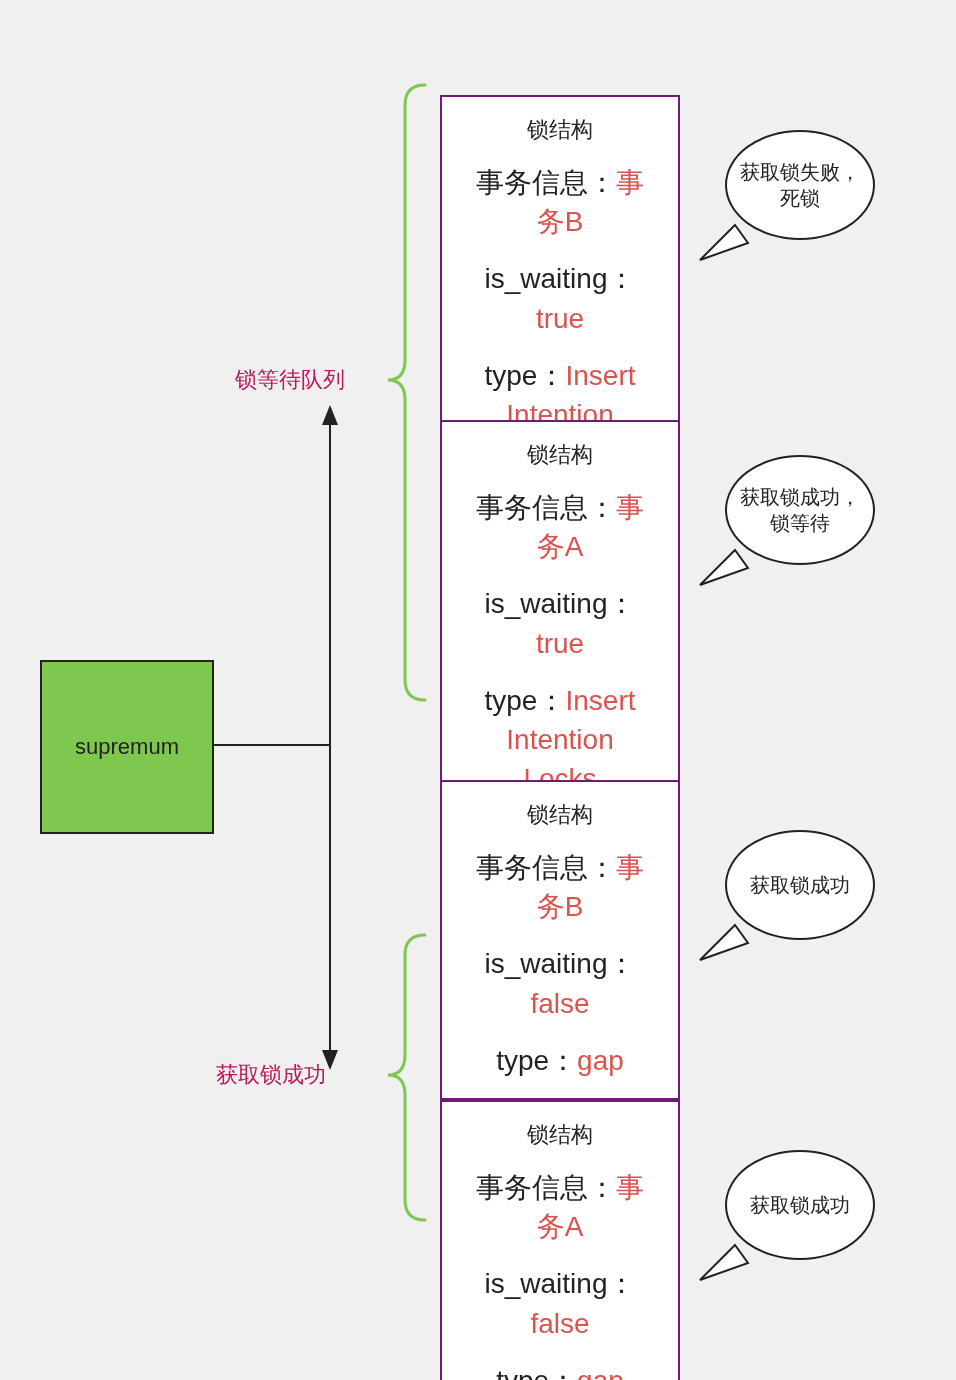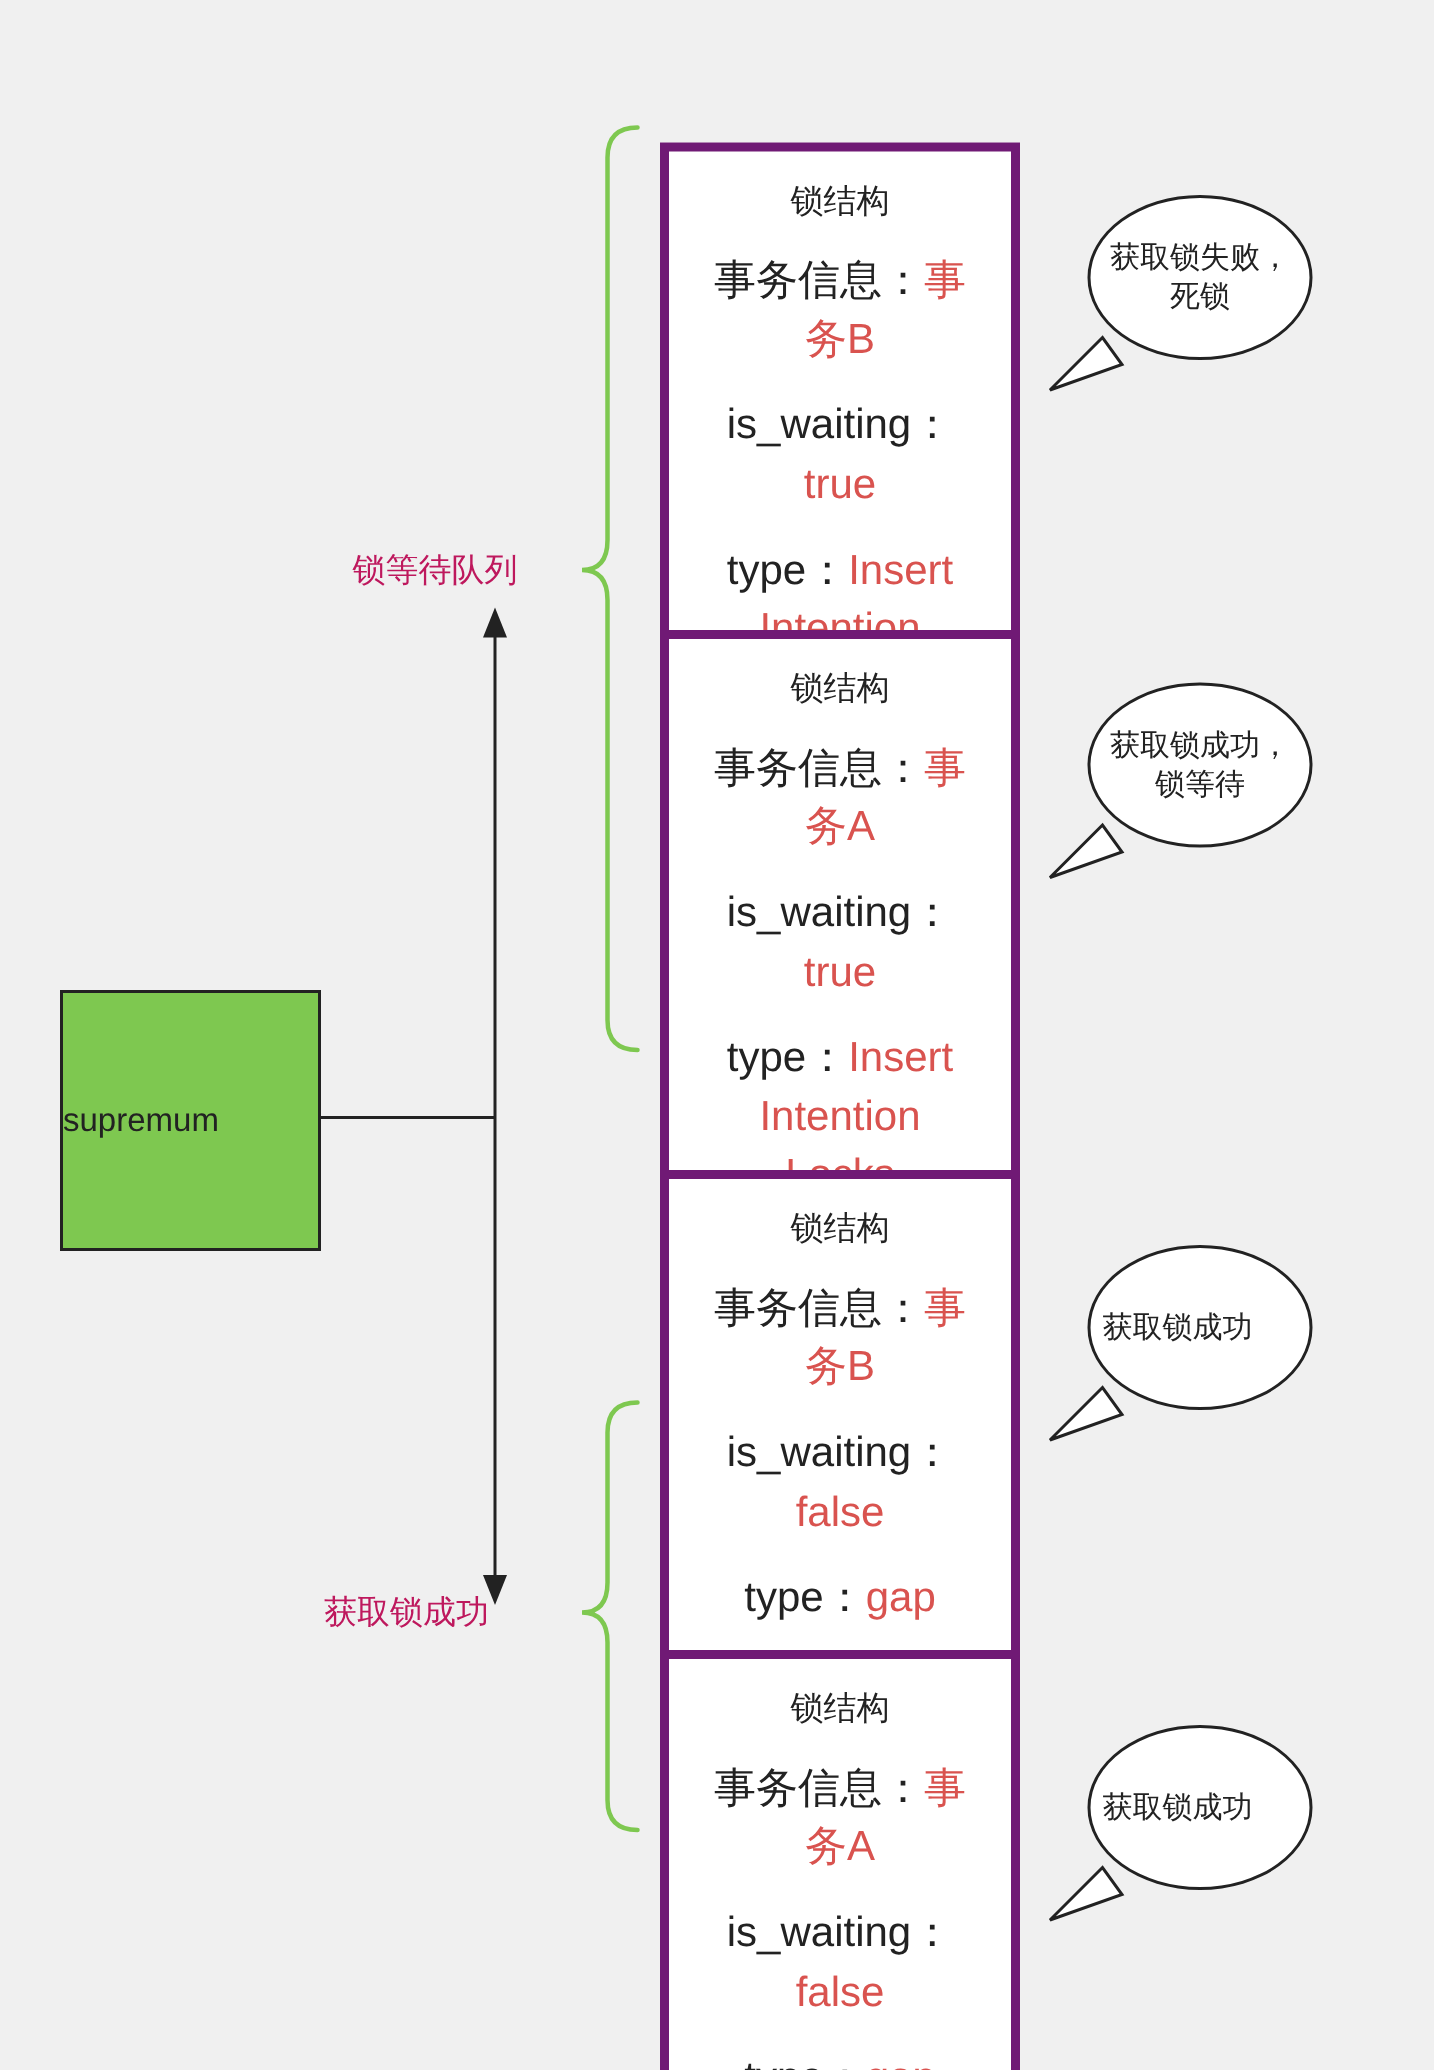--- a/index.html
+++ b/index.html
@@ -19,28 +19,29 @@
 .supremum-box {
   position: absolute;
   left: 40px;
   top: 660px;
   width: 170px;
   height: 170px;
   background: #7ec850;
   border: 2px solid #222;
   display: flex;
   align-items: center;
+  justify-content: center;
   font-size: 22px;
   color: #222;
 }
 .lock-box {
   position: absolute;
   width: 240px;
   background: #fff;
-  border: 6px solid #701a75;
+  border: 2px solid #701a75;
   padding: 18px 25px;
   box-sizing: border-box;
 }
 .lock-box .title {
   text-align: center;
   font-size: 22px;
   color: #222;
   margin-bottom: 18px;
 }
 .lock-box .row {
@@ -54,20 +55,21 @@
 .red { color: #d9534f; }
 .bubble {
   position: absolute;
   width: 150px;
   height: 110px;
   background: #fff;
   border: 2px solid #222;
   border-radius: 50%;
   display: flex;
   align-items: center;
+  justify-content: center;
   font-size: 20px;
   text-align: center;
   color: #222;
   padding: 8px;
   box-sizing: border-box;
   line-height: 1.3;
 }
 .section-label {
   position: absolute;
   font-size: 22px;

